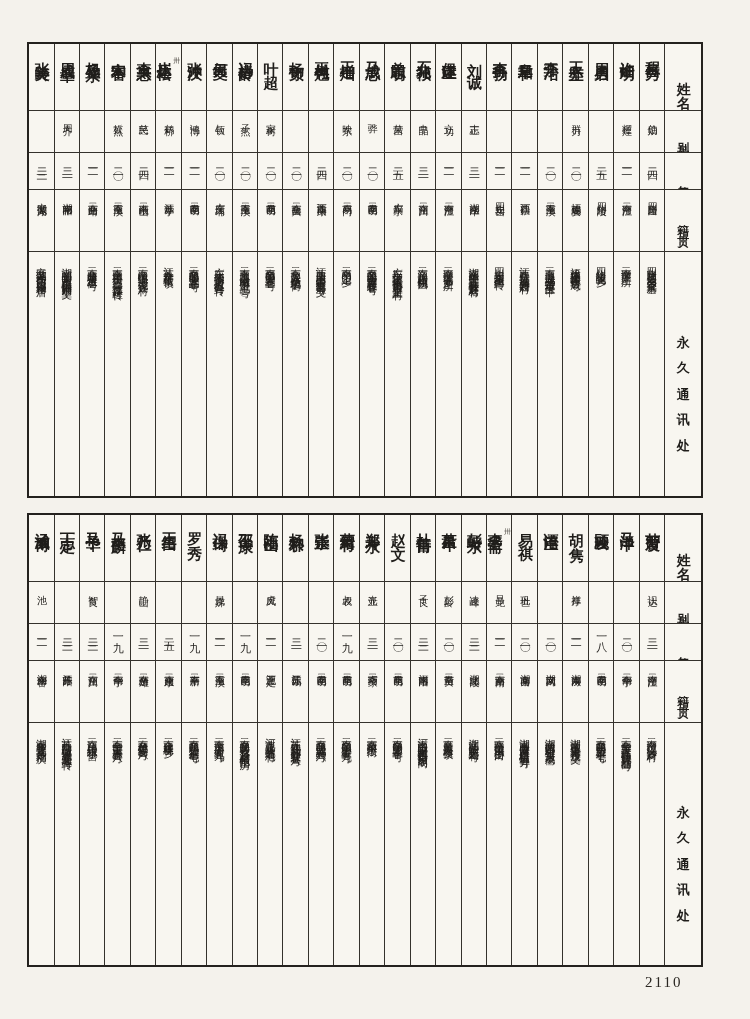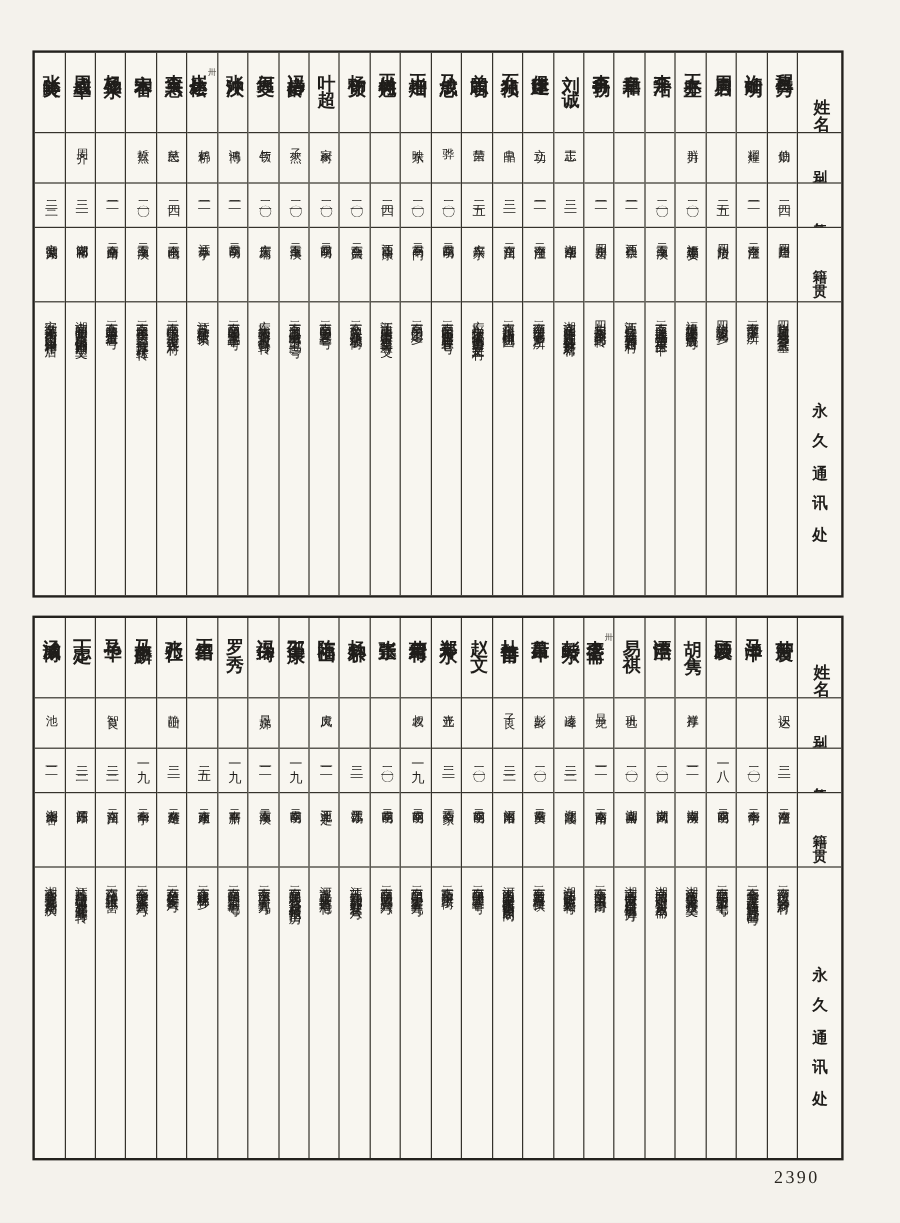--- a/index.html
+++ b/index.html
@@ -959,14 +959,14 @@
         </div>
         <div class="cell c-native">
           <span class="vt native-t">湖南华容</span>
         </div>
         <div class="cell c-addr">
           <span class="vt addr-t">湖南华容县北景乡刘福庆</span>
         </div>
       </div>
     </div>
 
-  <div class="pageno">2390</div>
+  <div class="pageno">2110</div>
 </div>
 
 </body></html>

